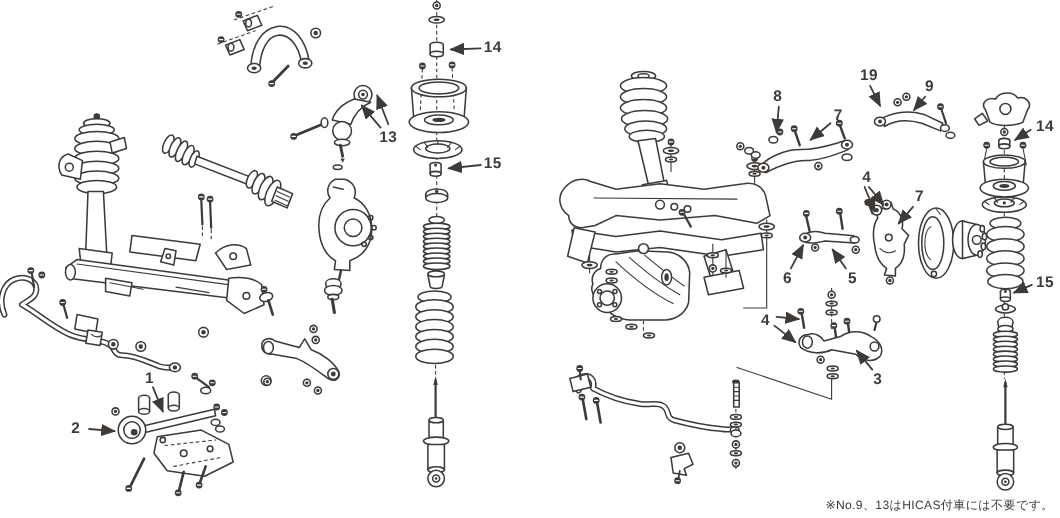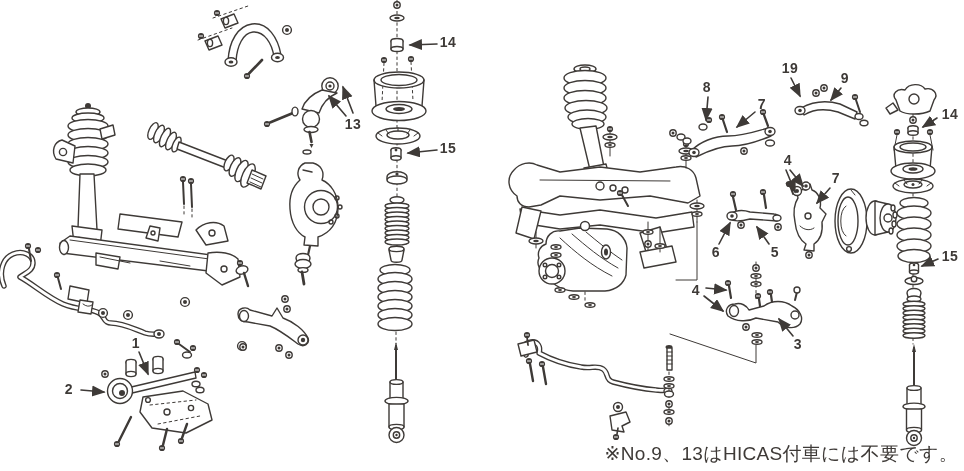--- a/index.html
+++ b/index.html
@@ -1,21 +1,21 @@
 <!DOCTYPE html>
 <html style="--ink: #3e3a37; --bg: #ffffff;"><head>
 <meta charset="utf-8">
 <style>
   html,body{margin:0;padding:0;background:#fff;}
   .stage{position:relative;width:964px;height:471px;background:var(--bg,#fff);
          color:var(--ink,#3e3a37);font-family:"Liberation Sans",sans-serif;overflow:hidden;}
   .stage svg{position:absolute;left:0;top:0;}
   .callout{position:absolute;transform:translate(-50%,-50%);font-weight:bold;
            font-size:14px;line-height:1;letter-spacing:.5px;white-space:nowrap;}
-  .note{position:absolute;right:6px;bottom:4px;font-size:19px;letter-spacing:.3px;
+  .note{position:absolute;right:6px;bottom:4px;font-size:11px;letter-spacing:.3px;
         font-family:"Liberation Sans","DejaVu Sans",sans-serif;}
   .w{fill:#fff;}
   .k{fill:currentColor;stroke:none;}
   .d{stroke-dasharray:2.5 3.2;stroke-width:1;}
   .thin{stroke-width:1;}
   .bo{stroke-width:5.5;fill:none;}
   .bi{stroke:#fff;stroke-width:2.8;fill:none;}
   .arr{stroke-width:1.6;}
 </style>
 </head>

